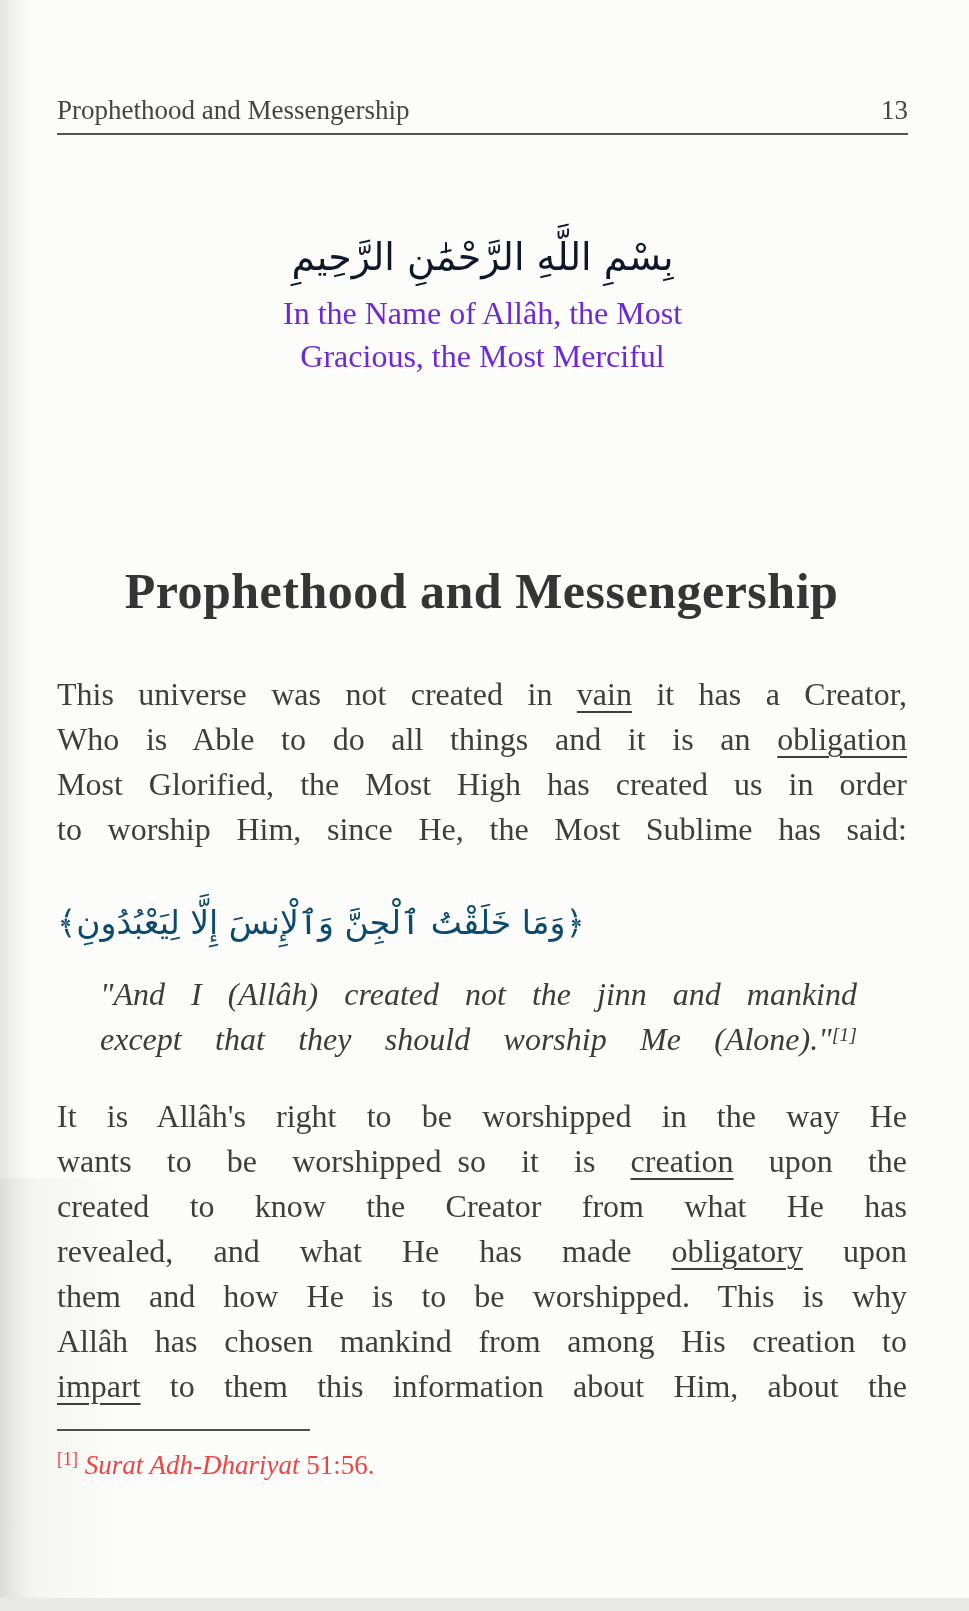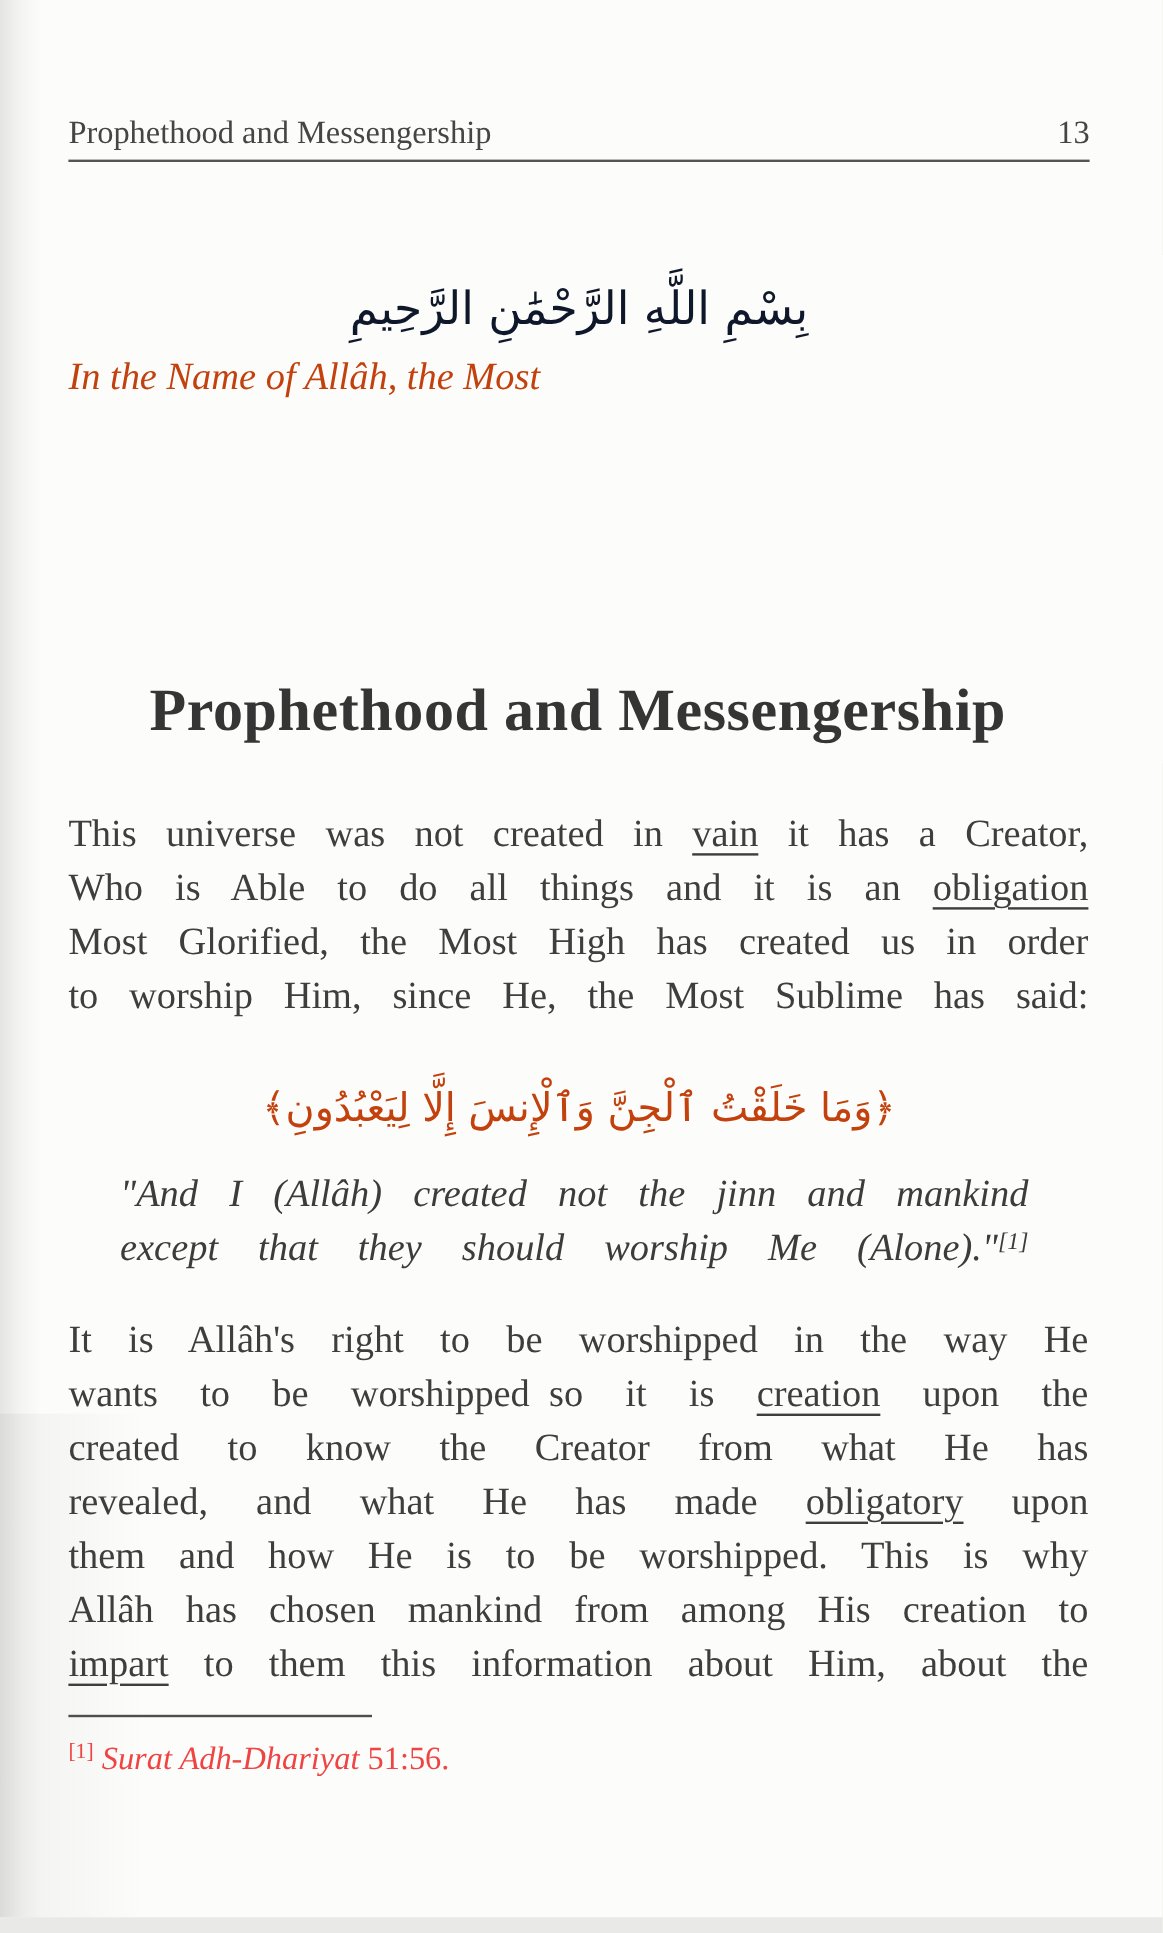--- a/index.html
+++ b/index.html
@@ -38,22 +38,22 @@
 
   
   .basmala-ar {
     position: absolute; top: 226px; left: 57px; right: 61px;
     text-align: center; direction: rtl;
     font-family: "DejaVu Sans", sans-serif;
     font-size: 38px; line-height: 62px; color: #0f172a;
   }
   .basmala-en {
     position: absolute; top: 292px; left: 57px; right: 61px;
-    font-style: italic;
-    font-size: 32px; line-height: 43px; color: #c2410c;
+    text-align: center; 
+    font-size: 32px; line-height: 43px; color: #6d28d9;
   }
 
   
   .chapter-title {
     position: absolute; top: 556px; left: 0; right: 6px;
     text-align: center; font-weight: bold;
     font-size: 50px; line-height: 70px; color: #353535;
     letter-spacing: 0.5px;
   }
 
@@ -65,23 +65,23 @@
   .u {
     text-decoration: underline;
     text-decoration-thickness: 1.5px;
     text-underline-offset: 6px;
   }
   sup { font-size: 0.62em; line-height: 0; vertical-align: 9px; letter-spacing: 0; }
 
   
   .verse-ar {
     position: absolute; top: 896px; left: 57px; right: 61px;
-    text-align: center; direction: rtl;
+    text-align: left; direction: rtl;
     font-family: "DejaVu Sans", sans-serif;
-    font-size: 33px; line-height: 54px; color: #c2410c;
+    font-size: 33px; line-height: 54px; color: #0c4a6e;
   }
   .verse-en {
     position: absolute; top: 972px; left: 100px; right: 112px;
     font-style: italic; font-size: 32px; line-height: 45px; color: #3c3c3c;
   }
 
   
   .footnote-rule {
     position: absolute; top: 1429px; left: 57px; width: 253px;
     border-top: 2px solid #4e4e4e; height: 0;
@@ -102,20 +102,21 @@
 
   <div class="runhead">
     <span>Prophethood and Messengership</span>
     <span>13</span>
   </div>
   <div class="head-rule"></div>
 
   <div class="basmala-ar" dir="rtl">بِسْمِ اللَّهِ الرَّحْمَٰنِ الرَّحِيمِ</div>
   <div class="basmala-en">
       <div>In the Name of Allâh, the Most</div>
+      <div>Gracious, the Most Merciful</div>
     </div>
 
   <div class="chapter-title">Prophethood and Messengership</div>
 
   <div class="para para1">
       <div class="tline">This universe was not created in <span class="u">vain</span> it has a Creator,</div>
       <div class="tline">Who is Able to do all things and it is an <span class="u">obligation</span></div>
       <div class="tline">Most Glorified, the Most High has created us in order</div>
       <div class="tline">to worship Him, since He, the Most Sublime has said:</div>
     </div>

